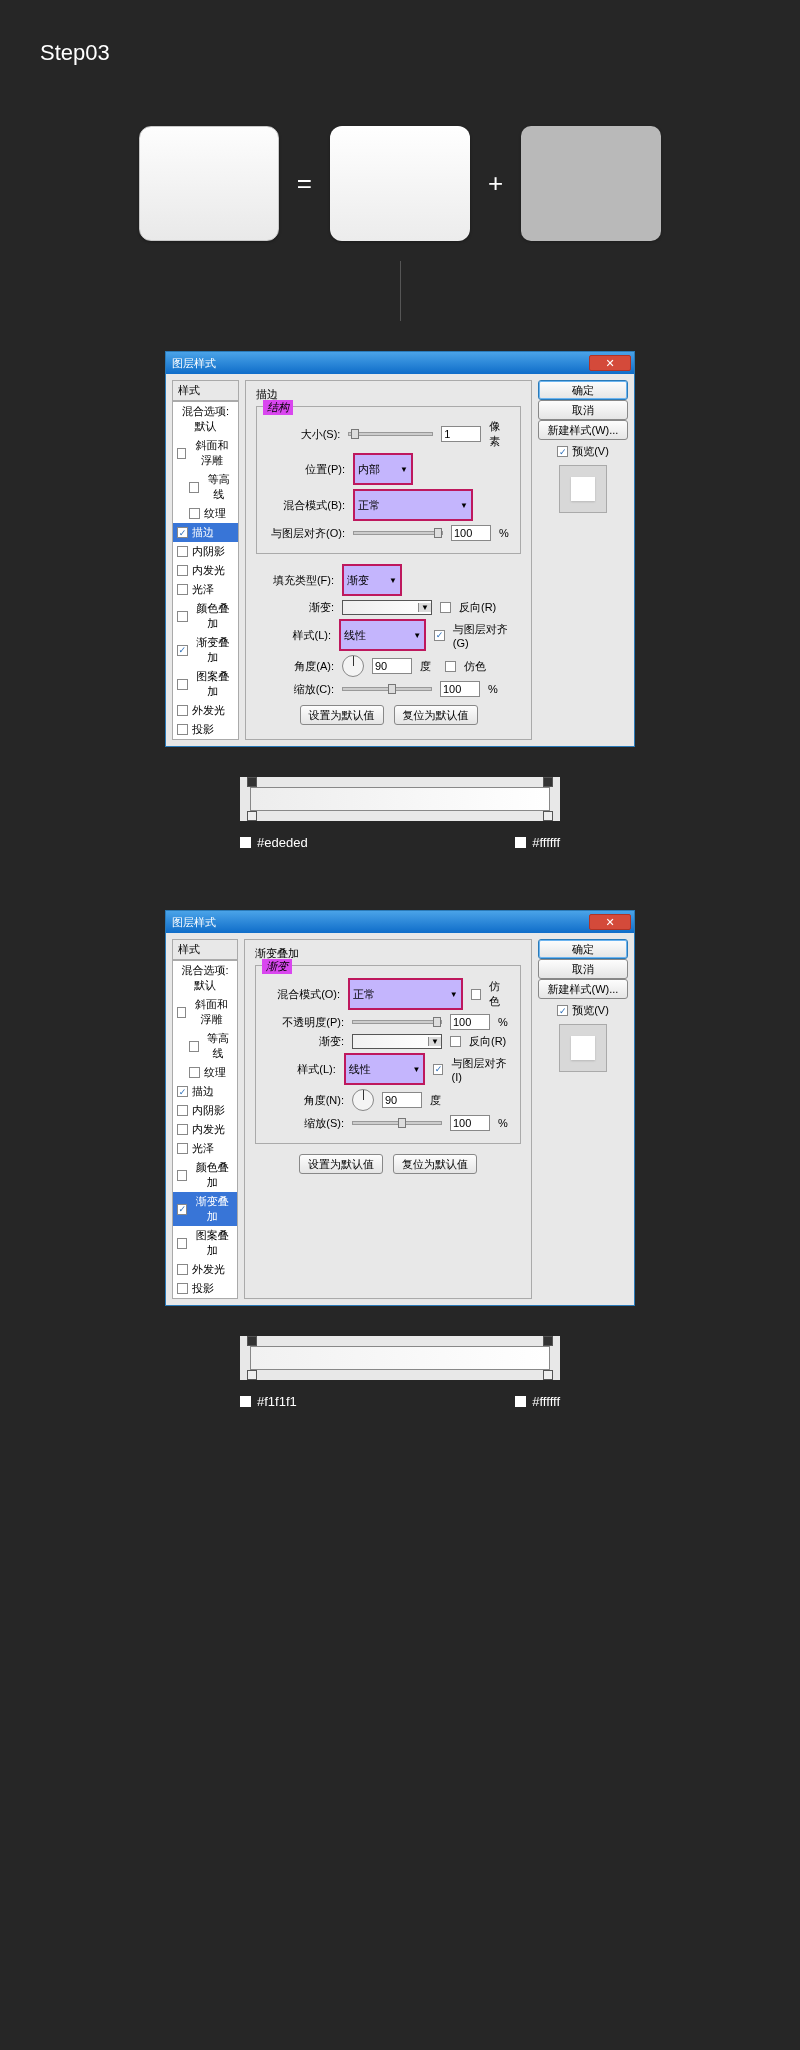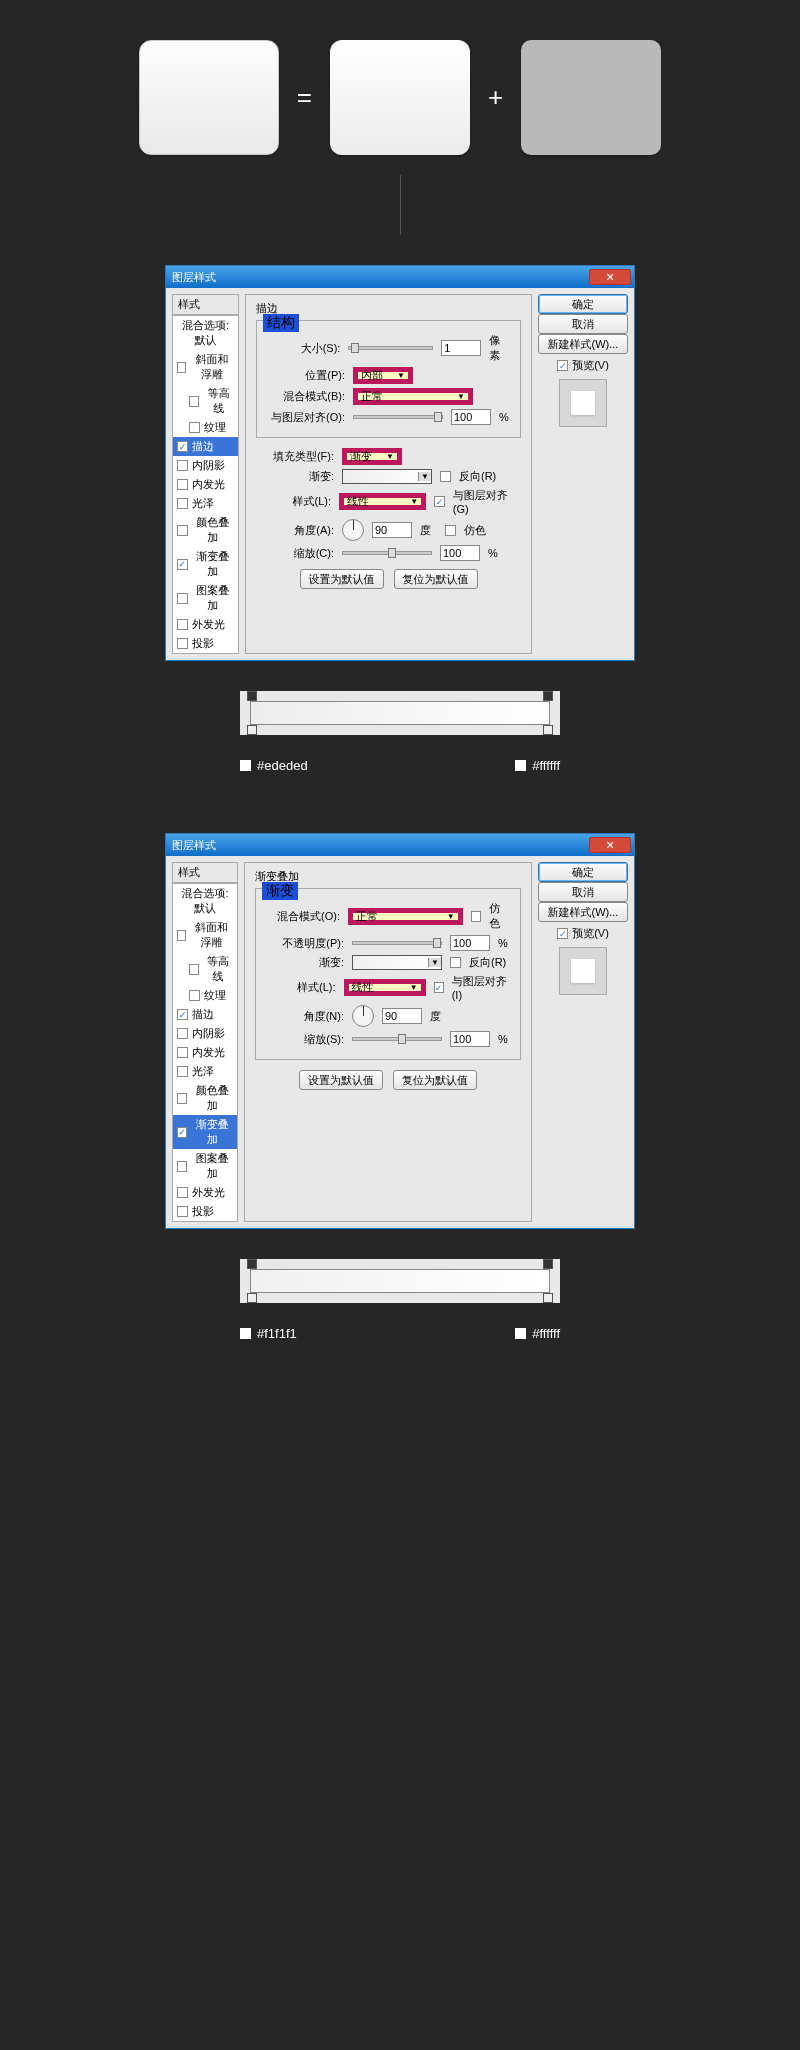--- a/index.html
+++ b/index.html
@@ -23,29 +23,29 @@
 .dialog-body { display: flex; padding: 6px; gap: 6px; min-height: 370px; }
 .styles-panel { width: 98px; }
 .styles-header { background: #e8e8e8; border: 1px solid #aaa; padding: 2px 5px; font-size: 11px; }
 .styles-list { border: 1px solid #aaa; background: #fff; }
 .style-item { padding: 2px 4px; font-size: 11px; display: flex; align-items: center; gap: 4px; border-bottom: 0; text-align: center; }
 .style-item.selected { background: #3875d7; color: #fff; }
 .style-item.indent { padding-left: 16px; }
 .chk { width: 11px; height: 11px; border: 1px solid #888; background: #fff; display: inline-flex; align-items: center; justify-content: center; font-size: 9px; color: #2a6db8; }
 .mid-panel { flex: 1; border: 1px solid #aaa; background: #e8e8e8; padding: 6px 10px; font-size: 11px; }
 .group { border: 1px solid #aaa; padding: 8px 10px; margin-bottom: 10px; position: relative; }
-.group-title { position: absolute; top: -7px; left: 6px; background: #1d4ed8; padding: 0 4px; font-size: 14px; }
+.group-title { position: absolute; top: -7px; left: 6px; background: #d946ef; padding: 0 4px; font-size: 11px; font-style: italic; }
 .row { display: flex; align-items: center; margin: 4px 0; gap: 8px; }
 .row-label { width: 78px; text-align: right; font-size: 11px; }
 .slider-track { width: 90px; height: 4px; background: #ccc; border: 1px solid #999; display:inline-block; position: relative; }
 .slider-thumb { position: absolute; width: 8px; height: 10px; background: #ddd; border: 1px solid #777; top: -4px; left: 2px; }
 .slider-thumb.right { left: 80px; }
 .slider-thumb.mid { left: 45px; }
 .num-input { width: 40px; height: 16px; border: 1px solid #888; background: #fff; font-size: 11px; padding: 0 2px; text-align: left; }
-.dropdown { height: 17px; border: 5px solid #be185d; background: #fef9c3; font-size: 11px; display: inline-flex; align-items: center; justify-content: space-between; padding: 0 3px; }
+.dropdown { height: 32px; border: 2px solid #be185d; background: #c4b5fd; font-size: 11px; display: inline-flex; align-items: center; justify-content: space-between; padding: 0 3px; }
 .dropdown .arrow { font-size: 8px; }
 .grad-preview { width: 90px; height: 15px; border: 1px solid #555; background: linear-gradient(to right, #eee, #fff); display:inline-flex; align-items: center; justify-content: flex-end; }
 .grad-preview.dark { background: linear-gradient(to right, #f1f1f1, #fff); }
 .angle-dial { width: 22px; height: 22px; border: 1px solid #888; border-radius: 50%; background: #f4f4f4; display: inline-flex; align-items: flex-start; justify-content: center; }
 .angle-needle { width: 1px; height: 10px; background: #333; }
 .btn-row { display: flex; gap: 10px; justify-content: center; margin-top: 8px; }
 .ps-btn { min-width: 68px; height: 20px; border: 1px solid #888; background: linear-gradient(to bottom, #fdfdfd, #e5e5e5); border-radius: 3px; font-size: 11px; display: inline-flex; align-items: center; justify-content: center; padding: 0 8px; color: #000; }
 .right-panel { width: 92px; display: flex; flex-direction: column; align-items: center; }
 .right-panel .ps-btn { width: 90px; }
 .preview-chk { display: flex; align-items: center; gap: 4px; font-size: 11px; margin-top: 4px; }
@@ -54,28 +54,29 @@
 
 .gradient-editor { width: 320px; margin: 30px auto 10px; background: #e8e8e8; padding: 10px; }
 .grad-bar { height: 24px; border: 1px solid #888; position: relative; }
 .grad-bar.a { background: linear-gradient(to right, #ededed, #ffffff); }
 .grad-bar.b { background: linear-gradient(to right, #f1f1f1, #ffffff); }
 .stop-top, .stop-bot { position: absolute; width: 10px; height: 10px; border: 1px solid #555; background: #333; }
 .stop-top { top: -11px; }
 .stop-bot { bottom: -11px; background: #eee; }
 .stop-left { left: -4px; }
 .stop-right { right: -4px; }
-.grad-labels { display: flex; justify-content: space-between; width: 320px; margin: 23px auto 60px; font-size: 13px; }
+.grad-labels { display: flex; justify-content: space-between; width: 320px; margin: 14px auto 60px; font-size: 13px; }
 .grad-labels span { display: flex; align-items: center; gap: 6px; }
 .swatch-sm { width: 11px; height: 11px; background: #fff; border: 1px solid #fff; display: inline-block; }
 </style>
 </head>
 <body>
 
 <div class="page">
+  <h2 class="step-title">Step03</h2>
 
   <div class="composition">
     <div class="card result"></div>
     <div class="eq">=</div>
     <div class="card white"></div>
     <div class="plus">+</div>
     <div class="card gray"></div>
   </div>
   <div class="divider"></div>
 

